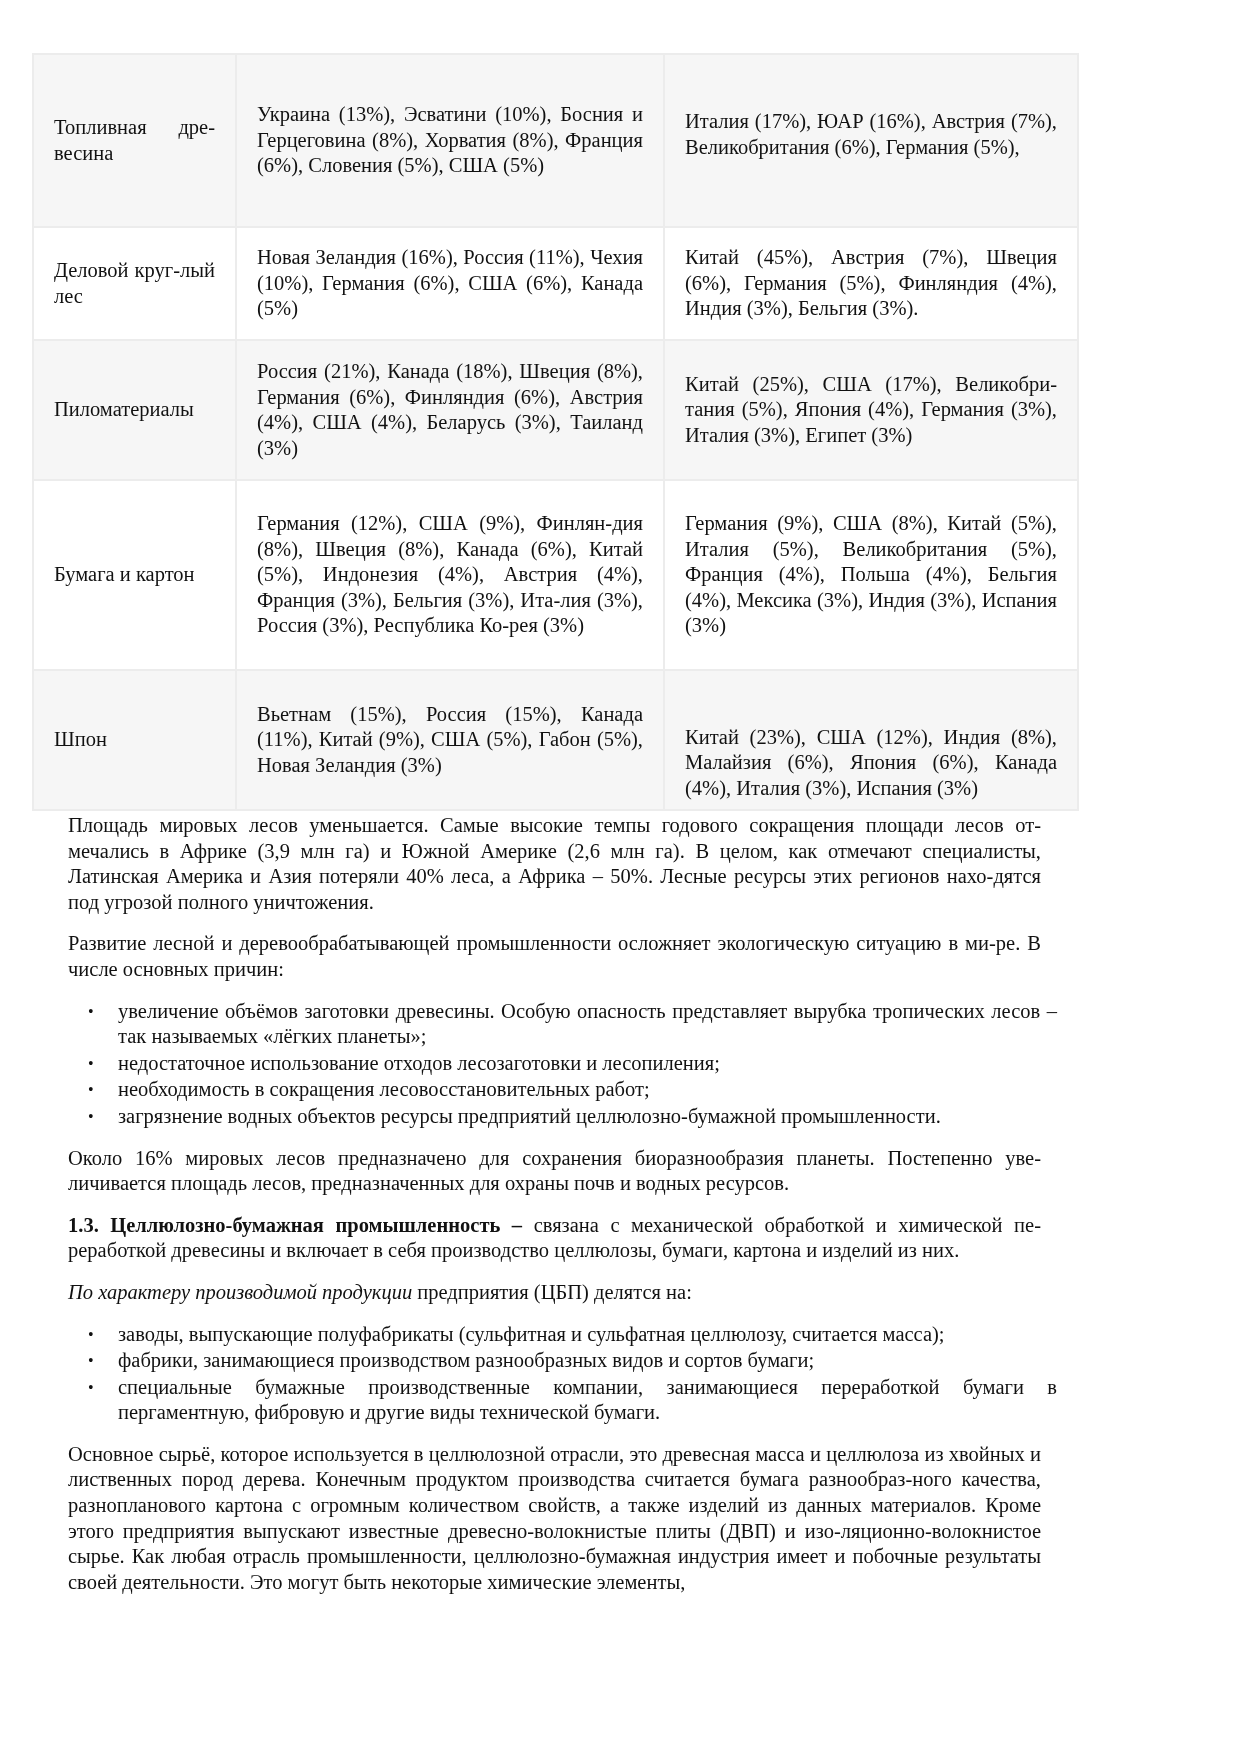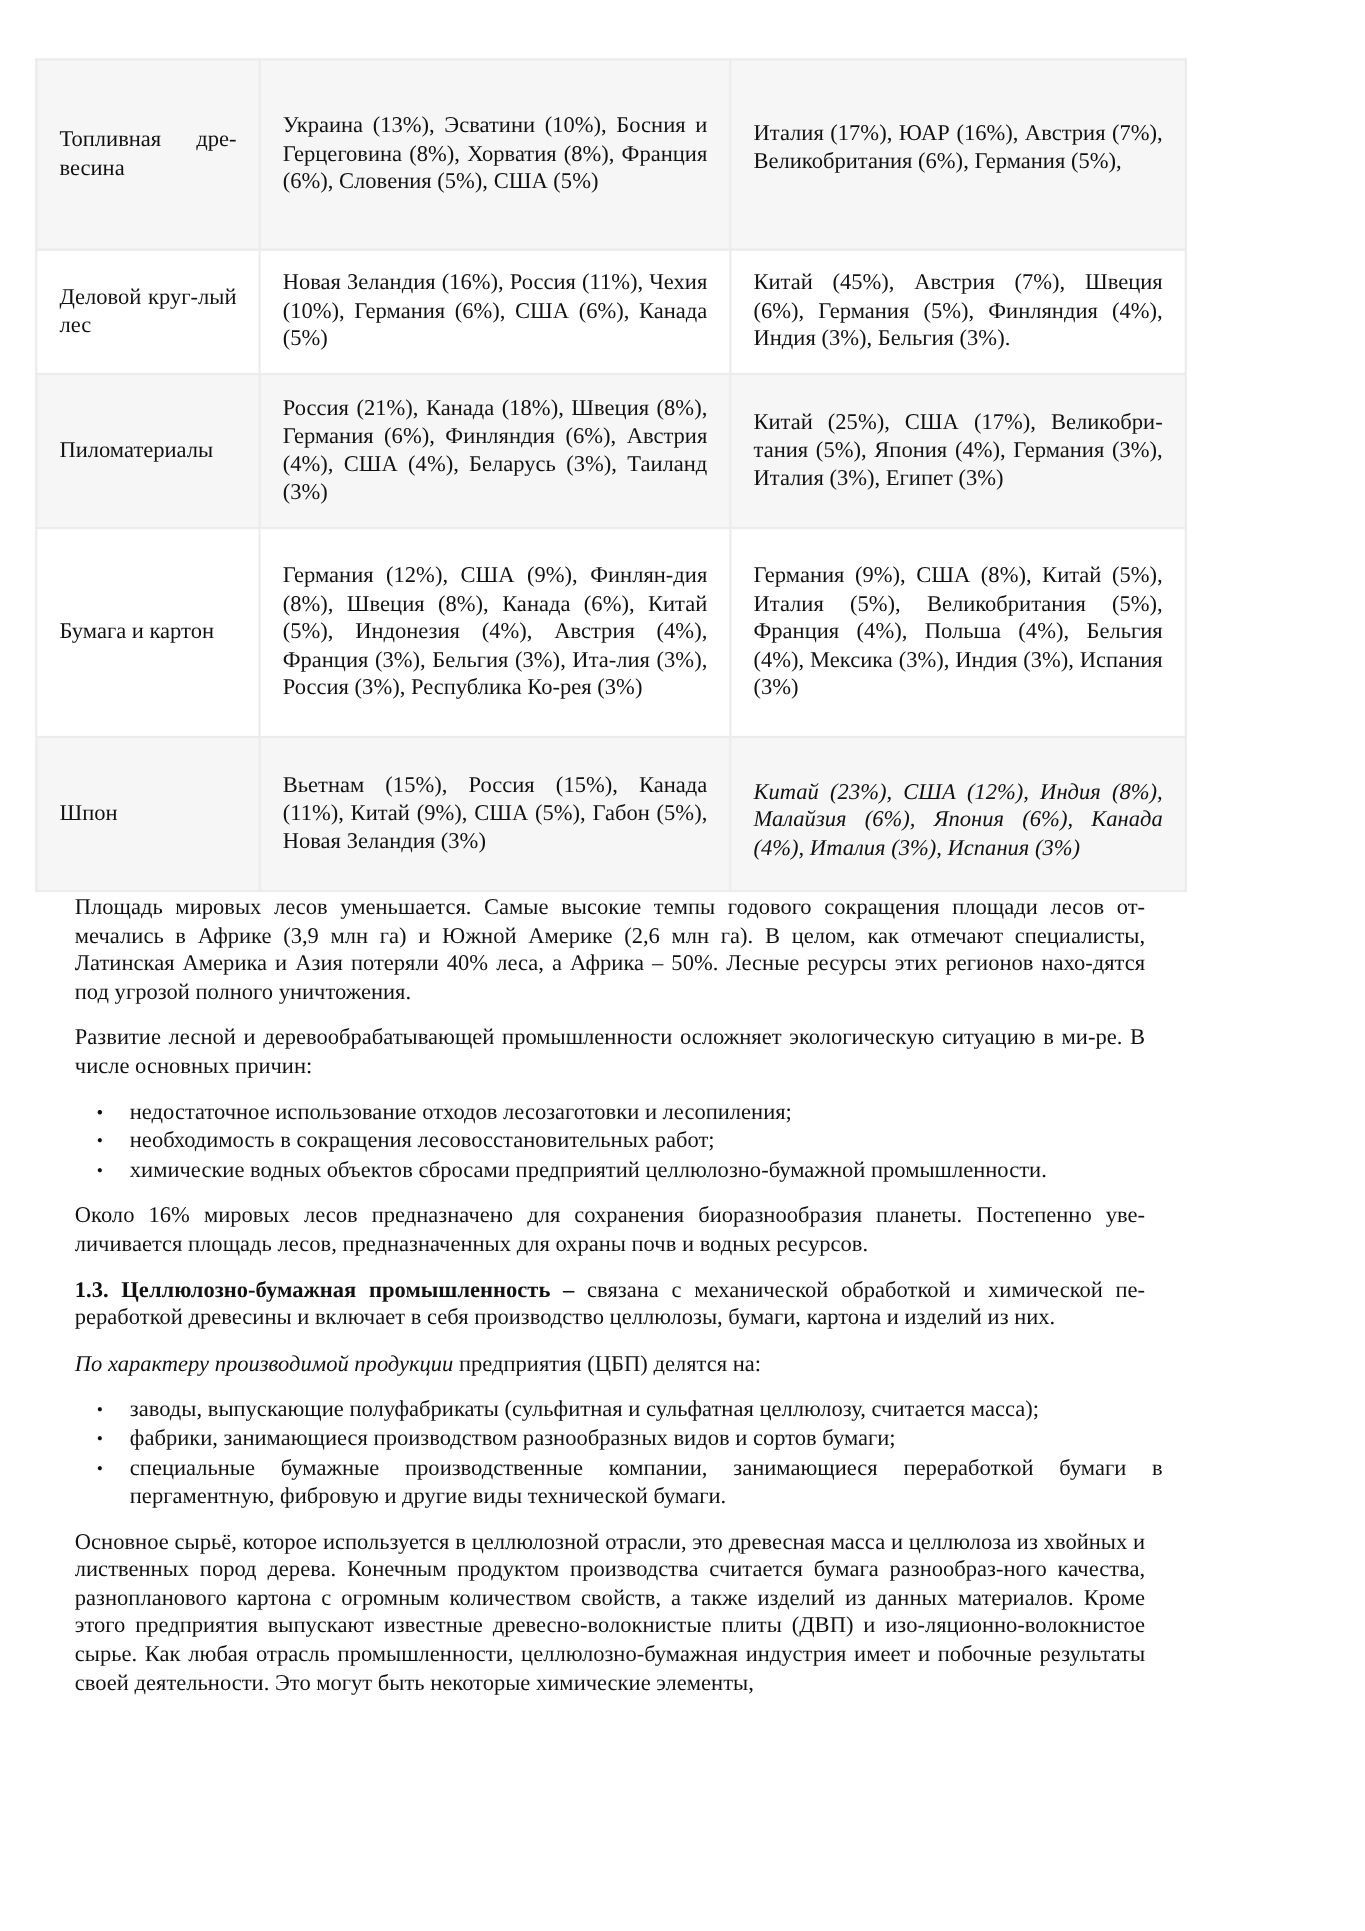--- a/index.html
+++ b/index.html
@@ -23,21 +23,21 @@
   .tbl tr.odd td { background: #f6f6f6; }
   .tbl tr.even td { background: #ffffff; }
   .tbl td.cat { text-align: justify; text-align-last: left; }
   .tbl tr.r1 { height: 173px; }
   .tbl tr.r2 { height: 113px; }
   .tbl tr.r3 { height: 140px; }
   .tbl tr.r4 { height: 190px; }
   .tbl tr.r5 { height: 140px; }
   .cell-text { display: block; }
   .cell-text.shift-up { position: relative; top: -6px; }
-  .cell-text.shift-down { position: relative; top: 6px; font-style: italic; }
+  .cell-text.shift-down { position: relative; top: 23px; }
 
   .body-text {
     position: absolute; left: 52px; top: 797px; width: 1005px;
     line-height: 25.6px; text-align: justify;
   }
   .body-text p { margin: 16px; }
   .body-text ul { margin: 0; padding: 0; list-style: none; }
   .body-text li { position: relative; padding-left: 66px; }
   .body-text li .bullet {
     position: absolute; left: 36px; top: 0; font-size: 16px;
@@ -111,24 +111,24 @@
           <span class="cell-text shift-down">Китай (23%), США (12%), Индия (8%), Малайзия (6%), Япония (6%), Канада (4%), Италия (3%), Испания (3%)</span>
         </td>
     </tr>
   </tbody>
 </table>
 
 <div class="body-text">
   <p>Площадь мировых лесов уменьшается. Самые высокие темпы годового сокращения площади лесов от-мечались в Африке (3,9 млн га) и Южной Америке (2,6 млн га). В целом, как отмечают специалисты, Латинская Америка и Азия потеряли 40% леса, а Африка – 50%. Лесные ресурсы этих регионов нахо-дятся под угрозой полного уничтожения.</p>
   <p>Развитие лесной и деревообрабатывающей промышленности осложняет экологическую ситуацию в ми-ре. В числе основных причин:</p>
   <ul>
-    <li><span class="bullet">•</span></li>
+    <li><span class="bullet">•</span><span>увеличение объёмов заготовки древесины. Особую опасность представляет вырубка тропических лесов – так называемых «лёгких планеты»;</span></li>
     <li class="gap"><span class="bullet">•</span><span>недостаточное использование отходов лесозаготовки и лесопиления;</span></li>
     <li class="gap"><span class="bullet">•</span><span>необходимость в сокращения лесовосстановительных работ;</span></li>
-    <li class="gap"><span class="bullet">•</span><span>химические водных объектов сбросами предприятий целлюлозно-бумажной промышленности.</span></li>
+    <li class="gap"><span class="bullet">•</span><span>загрязнение водных объектов ресурсы предприятий целлюлозно-бумажной промышленности.</span></li>
   </ul>
   <p>Около 16% мировых лесов предназначено для сохранения биоразнообразия планеты. Постепенно уве-личивается площадь лесов, предназначенных для охраны почв и водных ресурсов.</p>
   <p><span class="bold">1.3. Целлюлозно-бумажная промышленность –</span><span> связана с механической обработкой и химической пе-реработкой древесины и включает в себя производство целлюлозы, бумаги, картона и изделий из них.</span></p>
   <p><span class="ital">По характеру производимой продукции</span><span> предприятия (ЦБП) делятся на:</span></p>
   <ul>
     <li><span class="bullet">•</span><span>заводы, выпускающие полуфабрикаты (сульфитная и сульфатная целлюлозу, считается масса);</span></li>
     <li class="gap"><span class="bullet">•</span><span>фабрики, занимающиеся производством разнообразных видов и сортов бумаги;</span></li>
     <li class="gap"><span class="bullet">•</span><span>специальные бумажные производственные компании, занимающиеся переработкой бумаги в пергаментную, фибровую и другие виды технической бумаги.</span></li>
   </ul>
   <p>Основное сырьё, которое используется в целлюлозной отрасли, это древесная масса и целлюлоза из хвойных и лиственных пород дерева. Конечным продуктом производства считается бумага разнообраз-ного качества, разнопланового картона с огромным количеством свойств, а также изделий из данных материалов. Кроме этого предприятия выпускают известные древесно-волокнистые плиты (ДВП) и изо-ляционно-волокнистое сырье. Как любая отрасль промышленности, целлюлозно-бумажная индустрия имеет и побочные результаты своей деятельности. Это могут быть некоторые химические элементы,</p>

